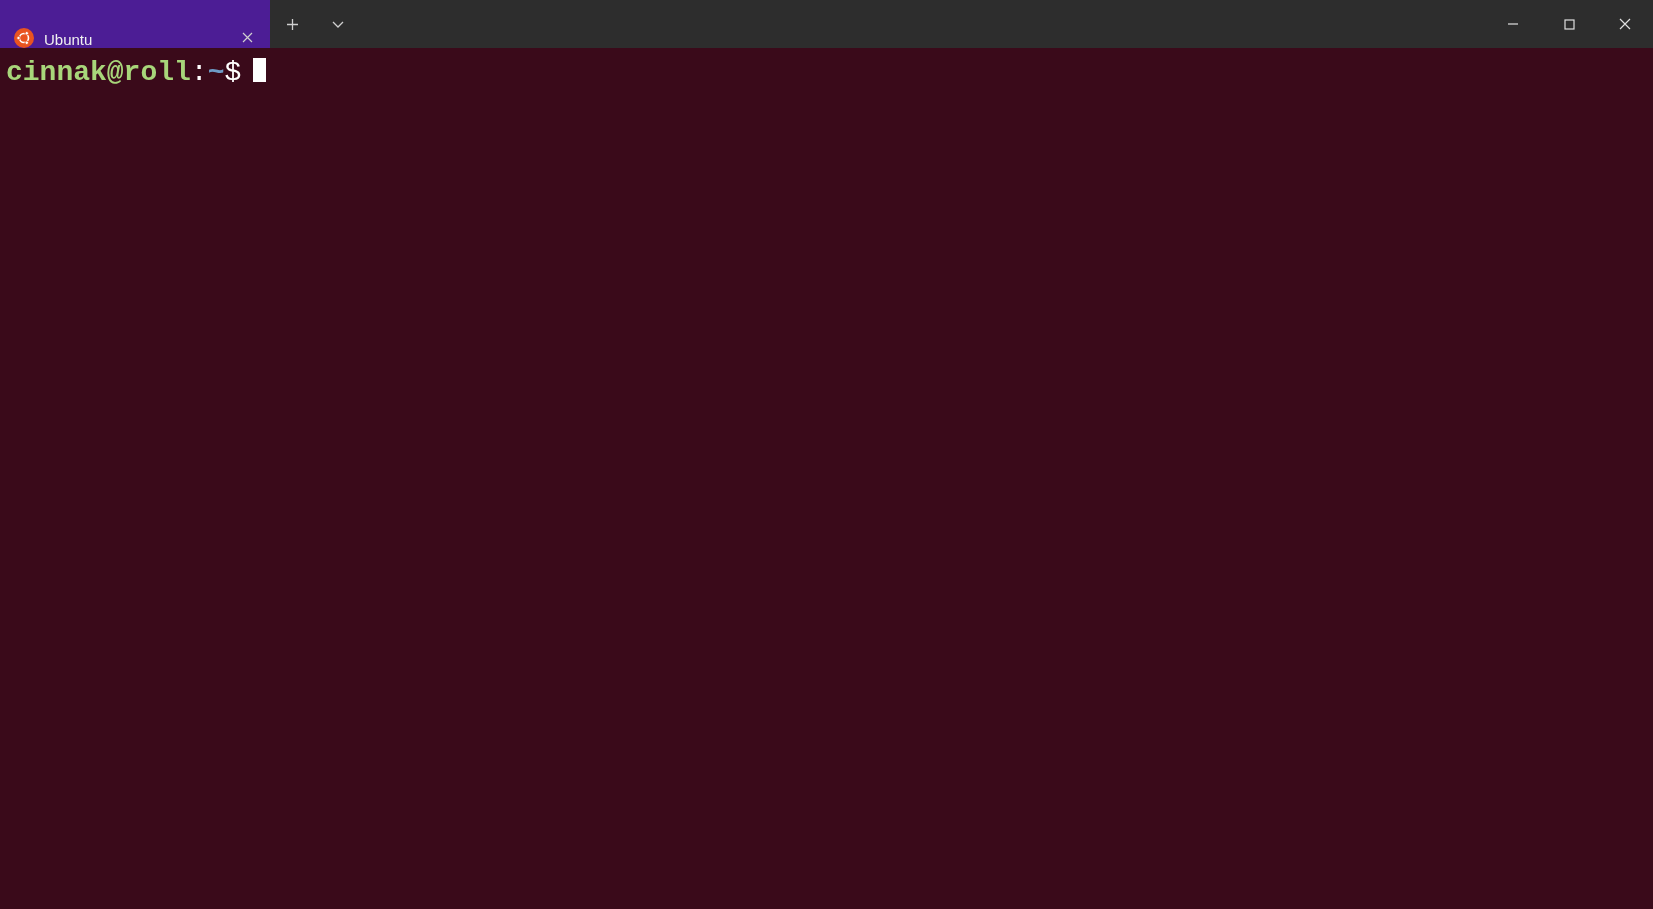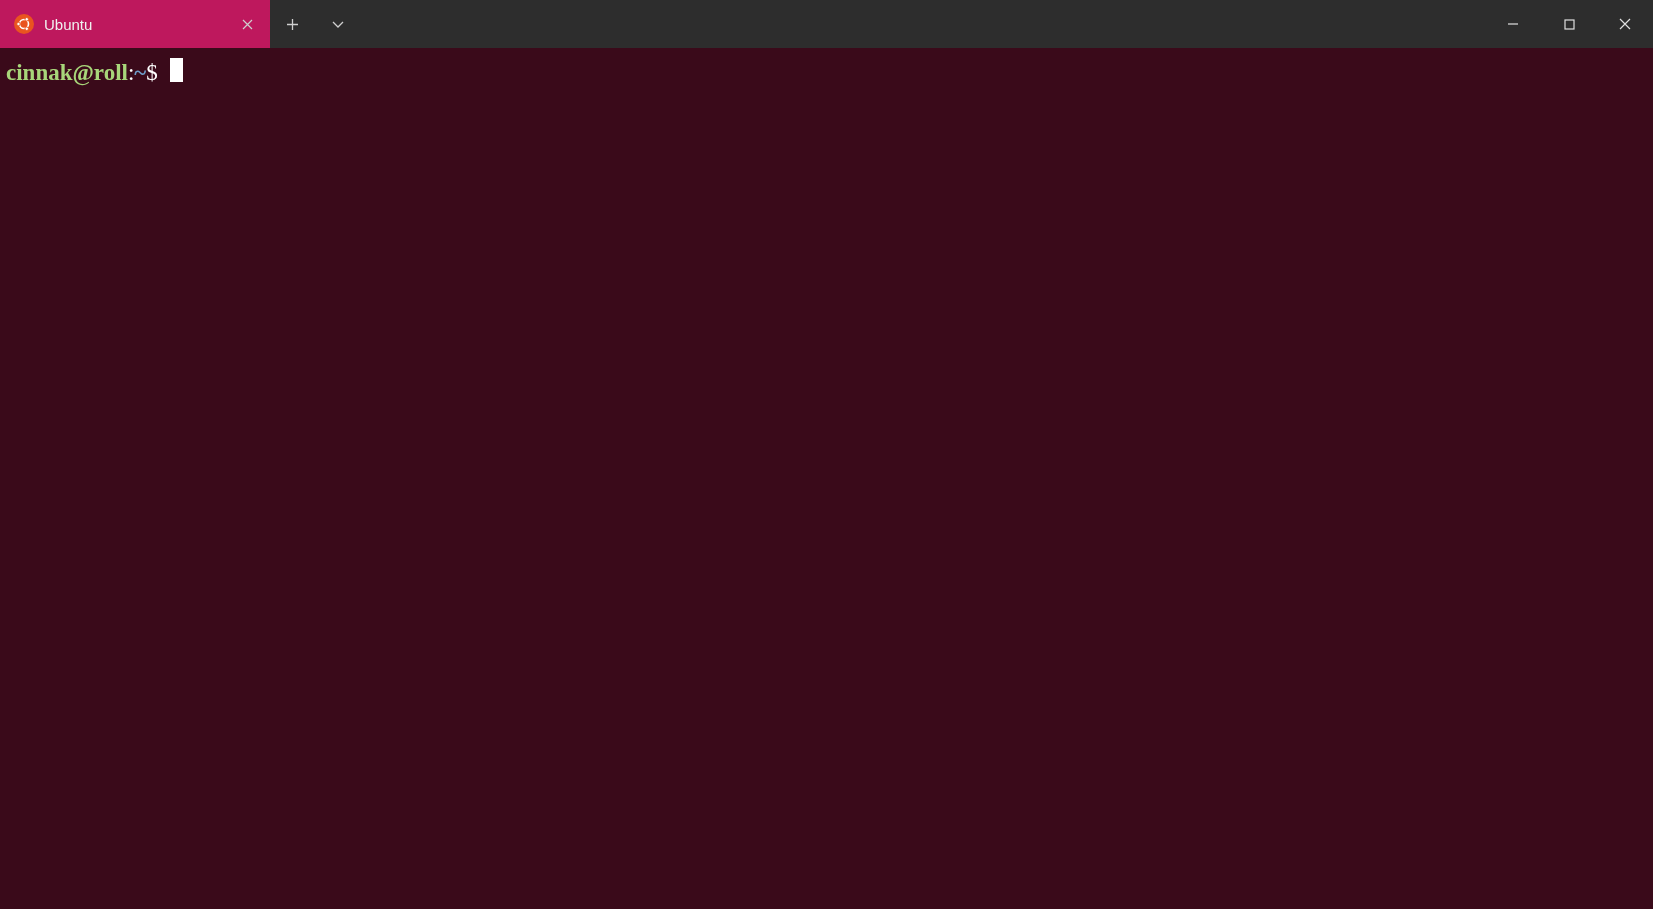--- a/index.html
+++ b/index.html
@@ -22,23 +22,23 @@
       display: flex;
       align-items: stretch;
       user-select: none;
     }
     .tabs-area {
       display: flex;
       align-items: stretch;
       flex: 0 0 auto;
     }
     .tab {
-      background: #be185d;
+      background: #4c1d95;
       display: flex;
-      align-items: center;
+      align-items: flex-end;
       padding: 0 12px 0 14px;
       min-width: 270px;
       border-top-left-radius: 0;
       position: relative;
     }
     .tab-icon {
       width: 20px;
       height: 20px;
       margin-right: 10px;
       display: flex;
@@ -85,22 +85,22 @@
       display: flex;
       align-items: center;
       justify-content: center;
       color: #e0e0e0;
       cursor: pointer;
     }
     .terminal {
       flex: 1;
       background: #3a0a1a;
       padding: 8px 6px;
-      font-family: Liberation Serif, serif;
-      font-size: 23px;
+      font-family: Liberation Mono, monospace;
+      font-size: 28px;
       line-height: 1.2;
       color: #ffffff;
       overflow: hidden;
     }
     .prompt-line {
       display: flex;
       align-items: baseline;
     }
     .prompt-userhost {
       color: #a8d67a;

